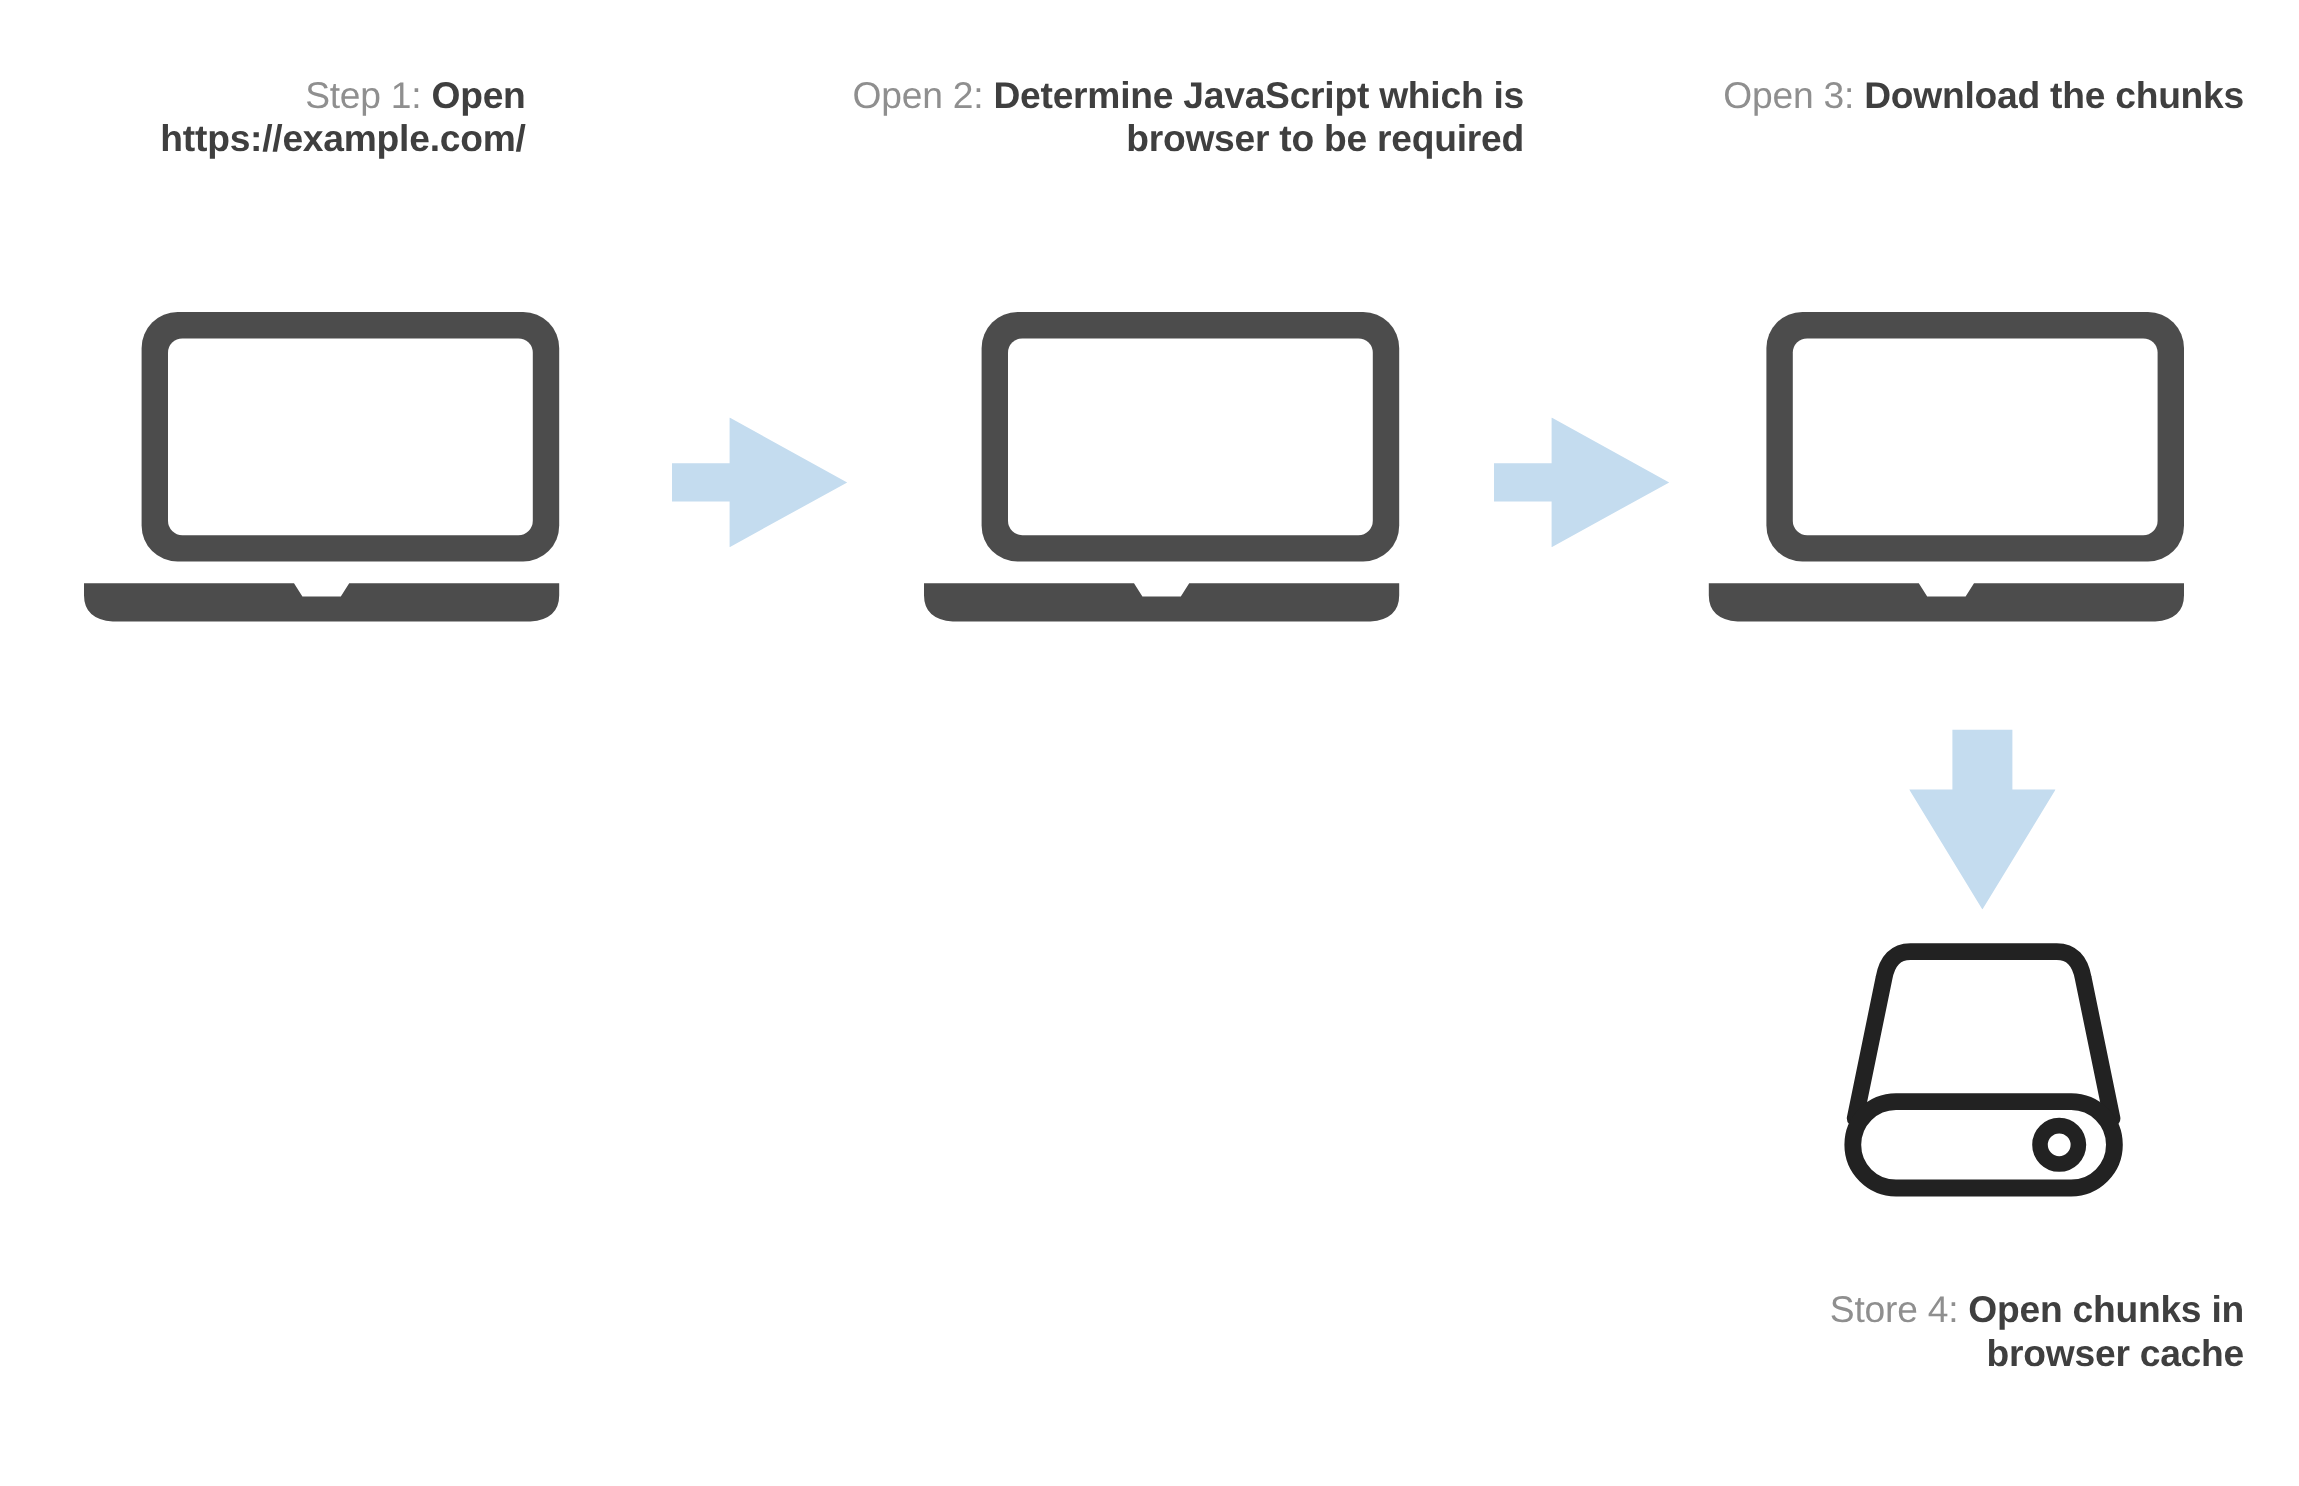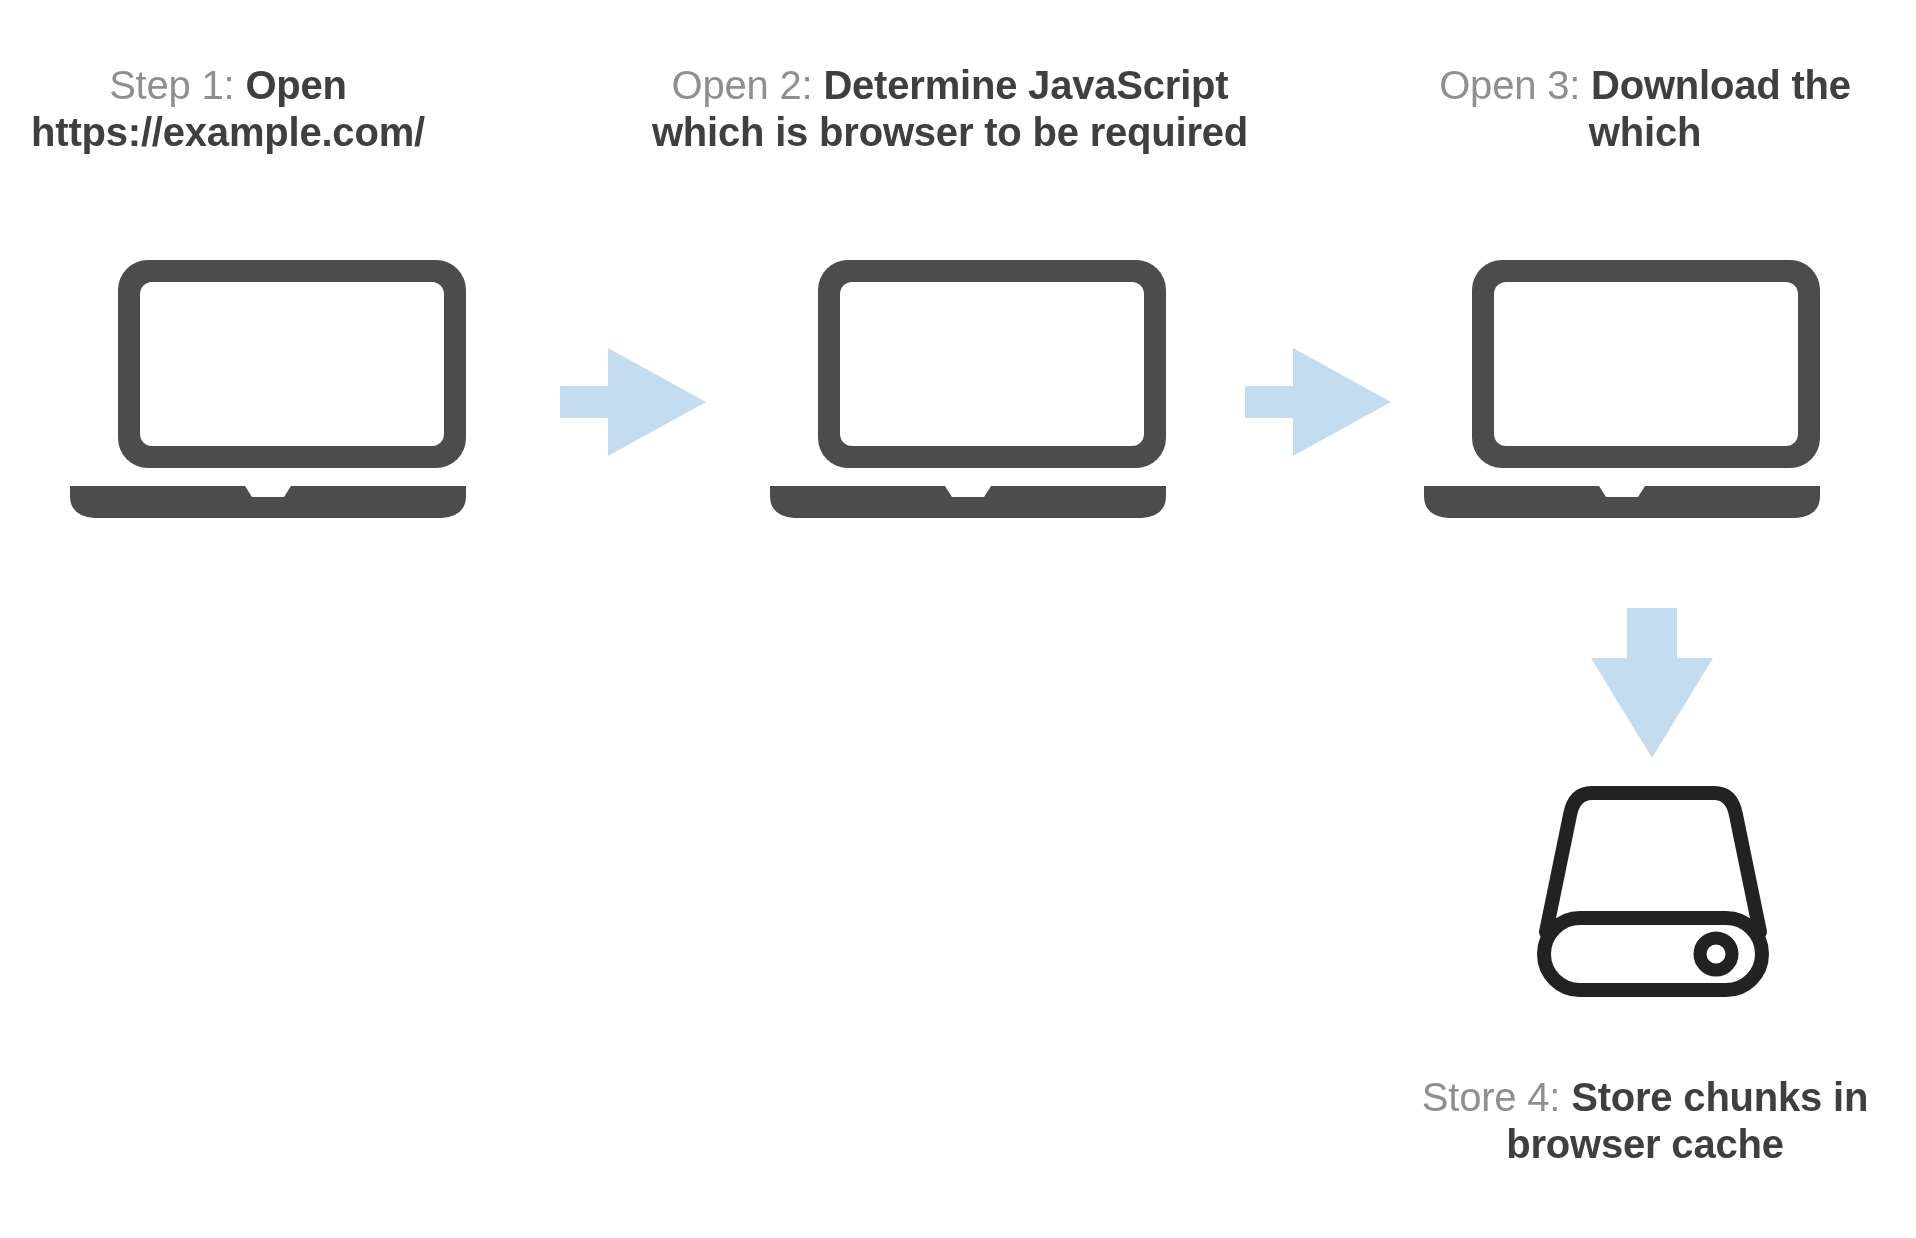--- a/index.html
+++ b/index.html
@@ -17,22 +17,22 @@
   }
 
   .stage {
     position: absolute;
     inset: 0;
   }
 
   
   .caption {
     position: absolute;
-    text-align: center;
-    font-size: 40px;
+    text-align: right;
+    font-size: 31px;
     line-height: 1.17;
     letter-spacing: -0.2px;
   }
   .caption .step-prefix {
     color: #8f8f8f;
     font-weight: 400;
   }
   .caption .step-desc {
     color: #3f3f3f;
     font-weight: 700;
@@ -81,25 +81,25 @@
 
   <div class="caption" id="caption-1">
     <span class="step-prefix">Step 1: </span><span class="step-desc">Open https://example.com/</span>
   </div>
 
   <div class="caption" id="caption-2">
     <span class="step-prefix">Open 2: </span><span class="step-desc">Determine JavaScript which is browser to be required</span>
   </div>
 
   <div class="caption" id="caption-3">
-    <span class="step-prefix">Open 3: </span><span class="step-desc">Download the which</span>
+    <span class="step-prefix">Open 3: </span><span class="step-desc">Download the chunks</span>
   </div>
 
   <div class="caption" id="caption-4">
-    <span class="step-prefix">Store 4: </span><span class="step-desc">Store chunks in browser cache</span>
+    <span class="step-prefix">Store 4: </span><span class="step-desc">Open chunks in browser cache</span>
   </div>
 
   <div class="laptop" id="laptop-1">
     <svg viewBox="0 0 420 310" xmlns="http://www.w3.org/2000/svg">
       <g>
         <rect x="60" y="10" width="348" height="208" rx="30" ry="30" fill="#4c4c4c"></rect>
         <rect x="82" y="32" width="304" height="164" rx="12" ry="12" fill="#ffffff"></rect>
       </g>
       <path d="M12 236 L187 236 L194 247 L226 247 L233 236 L408 236
                L408 246 Q408 266 384 268 L36 268 Q12 266 12 246 Z" fill="#4c4c4c"></path>

